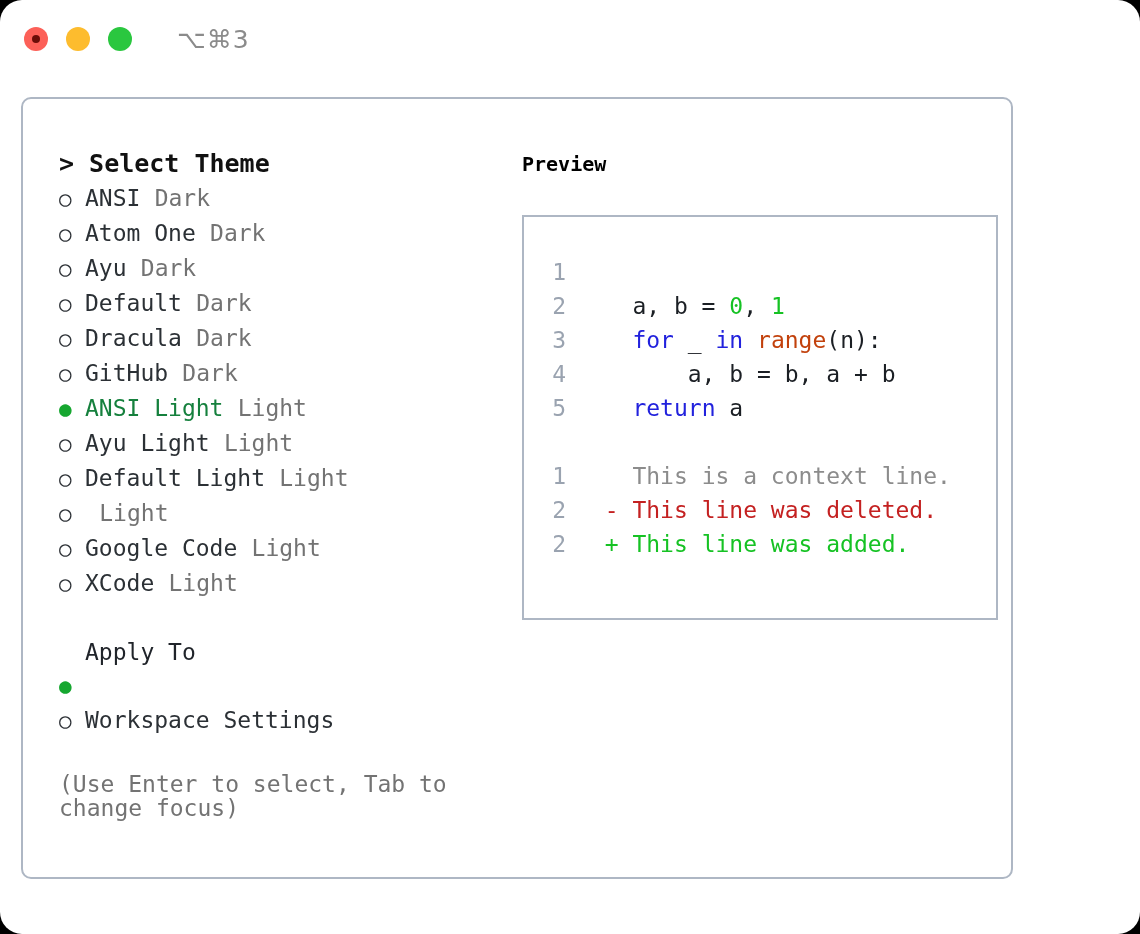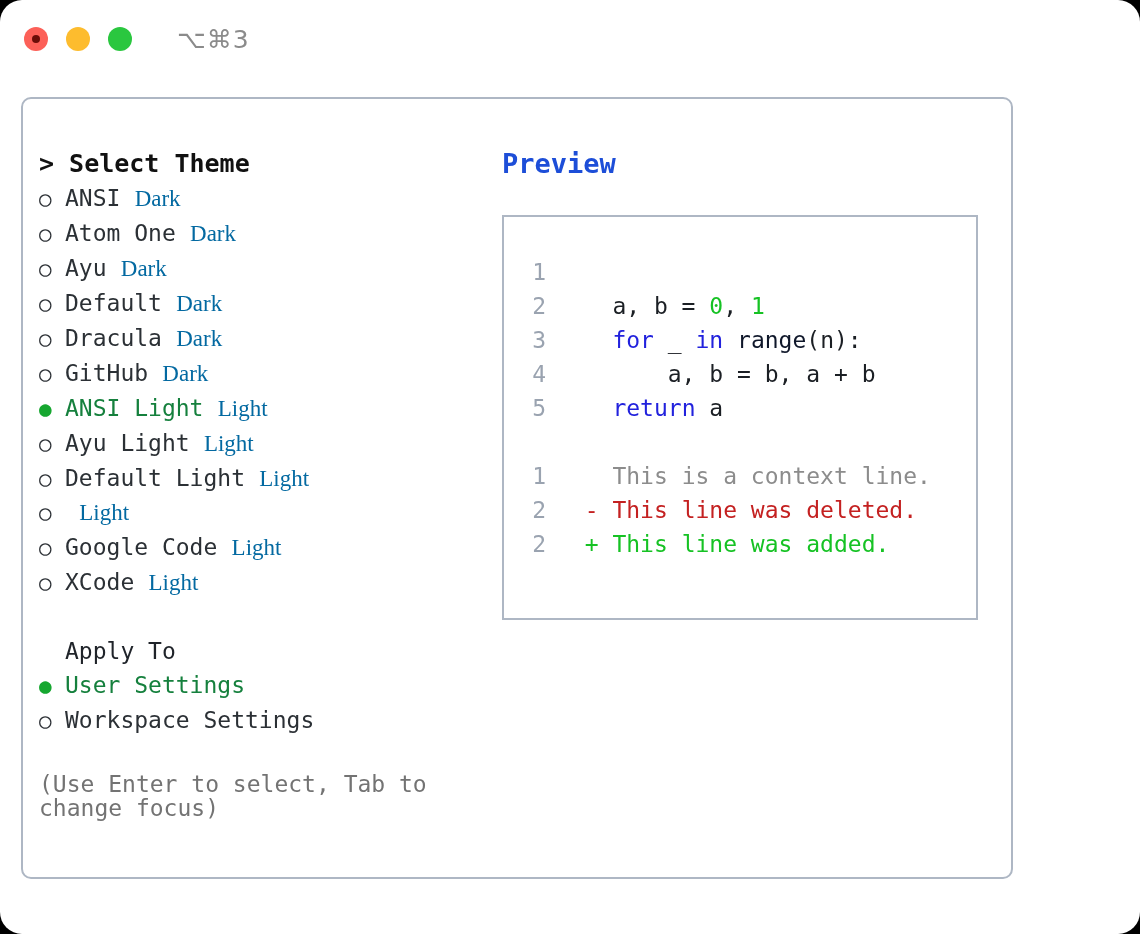--- a/index.html
+++ b/index.html
@@ -75,20 +75,21 @@
     height: 782px;
     border: 2px solid #aeb7c4;
     border-radius: 10px;
     box-sizing: border-box;
     background: #ffffff;
   }
   .panel-inner {
     position: relative;
     width: 100%;
     height: 100%;
+    margin-left: 20px;
   }
   
   .left-col {
     position: absolute;
     left: 16px;
     top: 48px;
     width: 440px;
   }
   .heading {
     font-size: 25px;
@@ -109,23 +110,22 @@
     display: inline-block;
     width: 26px;
     flex: 0 0 26px;
     font-size: 21px;
     color: #2f3338;
   }
   .bullet.sel { color: #16a730; }
   .opt-label { color: #2b3035; }
   .opt-label.sel { color: #15803d; }
   .opt-suffix {
-    color: #0369a1;
+    color: #737373;
     margin-left: 0.62em;
-    font-family: Liberation Serif, serif;
   }
   .section-gap { height: 34px; }
   .sub-heading {
     font-size: 23px;
     color: #20242a;
     line-height: 34px;
     padding-left: 26px;
     white-space: pre;
   }
   .hint {
@@ -137,22 +137,22 @@
     white-space: pre-wrap;
   }
   
   .right-col {
     position: absolute;
     left: 479px;
     top: 48px;
     width: 490px;
   }
   .preview-title {
-    font-size: 27px;
-    color: #1d4ed8;
+    font-size: 20px;
+    color: #000000;
     line-height: 34px;
     font-weight: bold;
     white-space: pre;
   }
   .preview-box {
     margin-top: 34px;
     width: 476px;
     height: 405px;
     border: 2px solid #aeb7c4;
     box-sizing: border-box;
@@ -169,21 +169,21 @@
   .ln {
     display: inline-block;
     width: 30px;
     flex: 0 0 30px;
     text-align: right;
     color: #9aa3b0;
     margin-right: 11px;
   }
   .tok-plain { color: #1b1f24; }
   .tok-kw    { color: #2222dd; }
-  .tok-fn    { color: #0f172a; }
+  .tok-fn    { color: #c2410c; }
   .tok-num   { color: #16c224; }
   .tok-ctx   { color: #8c8c8c; }
   .tok-del   { color: #c42121; }
   .tok-add   { color: #16c224; }
   .blank-line { height: 34px; }
 </style>
 </head>
 <body>
 
 <div class="app-window">
@@ -216,21 +216,21 @@
             <div class="opt-row"><span class="bullet">○</span><span class="opt-suffix">Light</span></div>
             <div class="opt-row"><span class="bullet">○</span><span class="opt-label">Google Code</span><span class="opt-suffix">Light</span></div>
             <div class="opt-row"><span class="bullet">○</span><span class="opt-label">XCode</span><span class="opt-suffix">Light</span></div>
           </div>
 
         <div class="section-gap"></div>
 
         <div class="sub-heading">Apply To</div>
 
         <div id="apply-list">
-            <div class="opt-row"><span class="bullet sel">●</span><span class="opt-label sel">User Settings</span></div>
+            <div class="opt-row"><span class="bullet sel">●</span></div>
             <div class="opt-row"><span class="bullet">○</span><span class="opt-label">Workspace Settings</span></div>
           </div>
 
         <div class="hint">(Use Enter to select, Tab to change focus)</div>
       </div>
 
       <div class="right-col">
         <div class="preview-title">Preview</div>
         <div class="preview-box">
           <div id="code-block">

